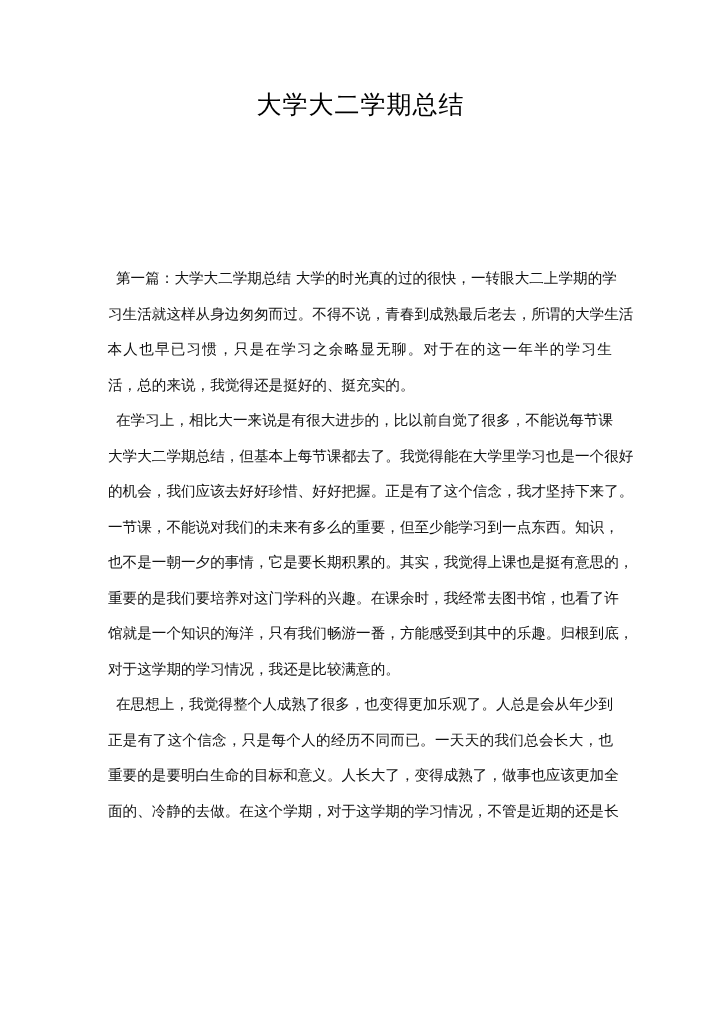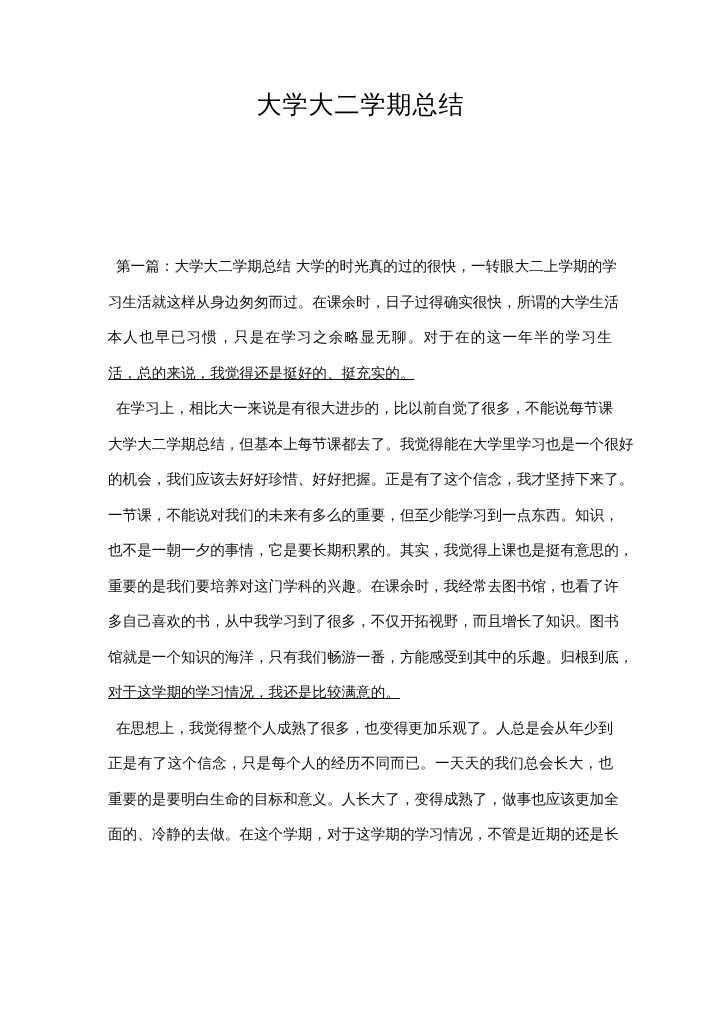--- a/index.html
+++ b/index.html
@@ -32,36 +32,35 @@
       font-size: 25px;
       line-height: 34px;
       letter-spacing: 1px;
       color: #000000;
       margin: 0;
       font-weight: normal;
     }
     .body-text {
       position: absolute;
       left: 108px;
-      top: 248px;
+      top: 260px;
       width: 505px;
     }
     .line {
       height: 35.5px;
       line-height: 35.5px;
       font-size: 14.6px;
       white-space: nowrap;
       text-align: justify;
       text-align-last: justify;
       overflow: visible;
       color: #111111;
     }
     .line.last {
       text-align-last: left;
-      text-decoration: underline;
     }
     .line.indent {
       padding-left: 8px;
     }
     .blank {
       display: inline-block;
       width: 38px;
       border-bottom: 1px solid #222;
       height: 14px;
       vertical-align: -1px;
@@ -69,35 +68,34 @@
   </style>
 </head>
 <body>
 
 <div class="page">
   <h1 class="title">大学大二学期总结</h1>
 
   <div class="body-text">
 
     <div class="line indent"><span>第一篇：大学大二学期总结 大学的时光真的过的很快，一转眼大二上学期的学</span></div>
-    <div class="line"><span>习生活就这样从身边匆匆而过。在课余时，日子过得确实很快，所谓的大学生活</span></div>
+    <div class="line"><span>习生活就这样从身边匆匆而过。不得不说，青春到成熟最后老去，所谓的大学生活</span></div>
     <div class="line" style="text-align-last: justify; display:flex; justify-content:flex-end;">
       <span style="letter-spacing:1.2px;">本人也早已习惯，只是在学习之余略显无聊。对于在</span>
       <span class="blank" style="margin-top:10px;"></span>
       <span style="letter-spacing:1.2px;">的这一年半的学习生</span>
     </div>
     <div class="line last">活，总的来说，我觉得还是挺好的、挺充实的。</div>
 
     <div class="line indent"><span>在学习上，相比大一来说是有很大进步的，比以前自觉了很多，不能说每节课</span></div>
     <div class="line"><span>大学大二学期总结，但基本上每节课都去了。我觉得能在大学里学习也是一个很好</span></div>
     <div class="line"><span>的机会，我们应该去好好珍惜、好好把握。正是有了这个信念，我才坚持下来了。</span></div>
     <div class="line"><span>一节课，不能说对我们的未来有多么的重要，但至少能学习到一点东西。知识，</span></div>
     <div class="line"><span>也不是一朝一夕的事情，它是要长期积累的。其实，我觉得上课也是挺有意思的，</span></div>
     <div class="line"><span>重要的是我们要培养对这门学科的兴趣。在课余时，我经常去图书馆，也看了许</span></div>
-    <div class="line"><span>多自己喜欢的书，从中我学习到了很多，不仅开拓视野，而且增长了知识。图书</span></div>
     <div class="line"><span>馆就是一个知识的海洋，只有我们畅游一番，方能感受到其中的乐趣。归根到底，</span></div>
     <div class="line last">对于这学期的学习情况，我还是比较满意的。</div>
 
     <div class="line indent"><span>在思想上，我觉得整个人成熟了很多，也变得更加乐观了。人总是会从年少到</span></div>
     <div class="line"><span>正是有了这个信念，只是每个人的经历不同而已。一天天的我们总会长大，也</span></div>
     <div class="line"><span>重要的是要明白生命的目标和意义。人长大了，变得成熟了，做事也应该更加全</span></div>
     <div class="line"><span>面的、冷静的去做。在这个学期，对于这学期的学习情况，不管是近期的还是长</span></div>
   </div>
 </div>
 

